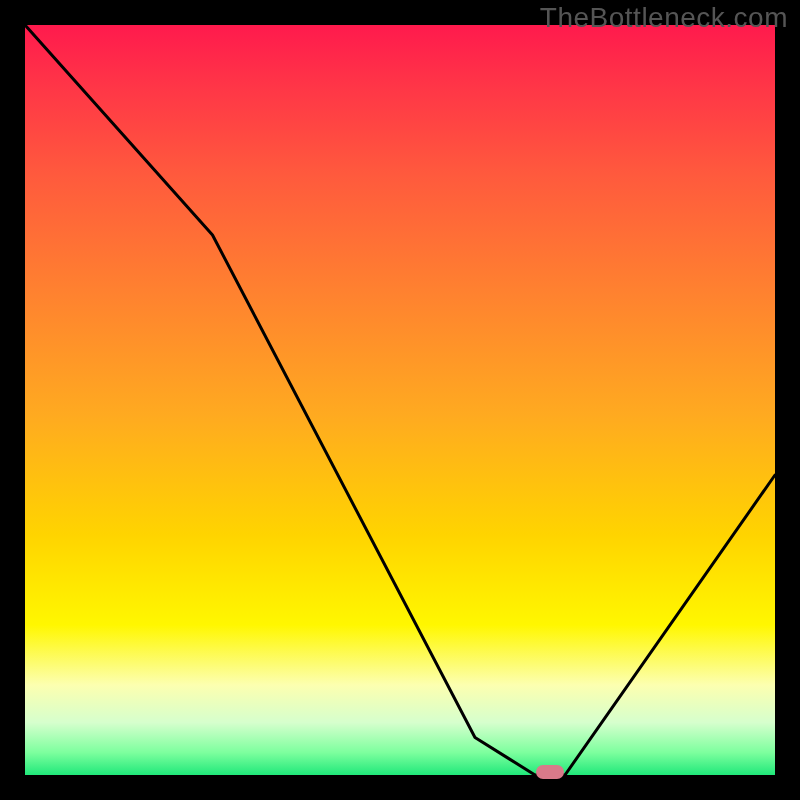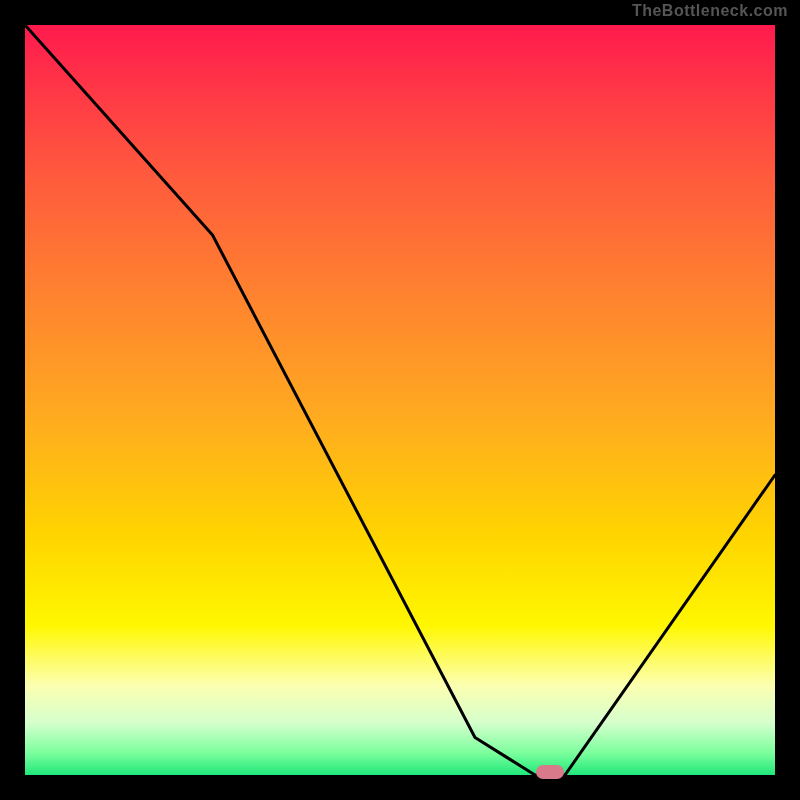--- a/index.html
+++ b/index.html
@@ -15,22 +15,22 @@
     width: 800px;
     height: 800px;
     position: relative;
     background: #000;
   }
   .watermark {
     position: absolute;
     top: 2px;
     right: 12px;
     color: #555;
-    font-size: 16px;
-    font-weight: bold;
+    font-size: 28px;
+    font-weight: normal;
     letter-spacing: 0.5px;
     z-index: 10;
   }
   .plot {
     position: absolute;
     left: 25px;
     top: 25px;
     width: 750px;
     height: 750px;
     background: linear-gradient(to bottom,

